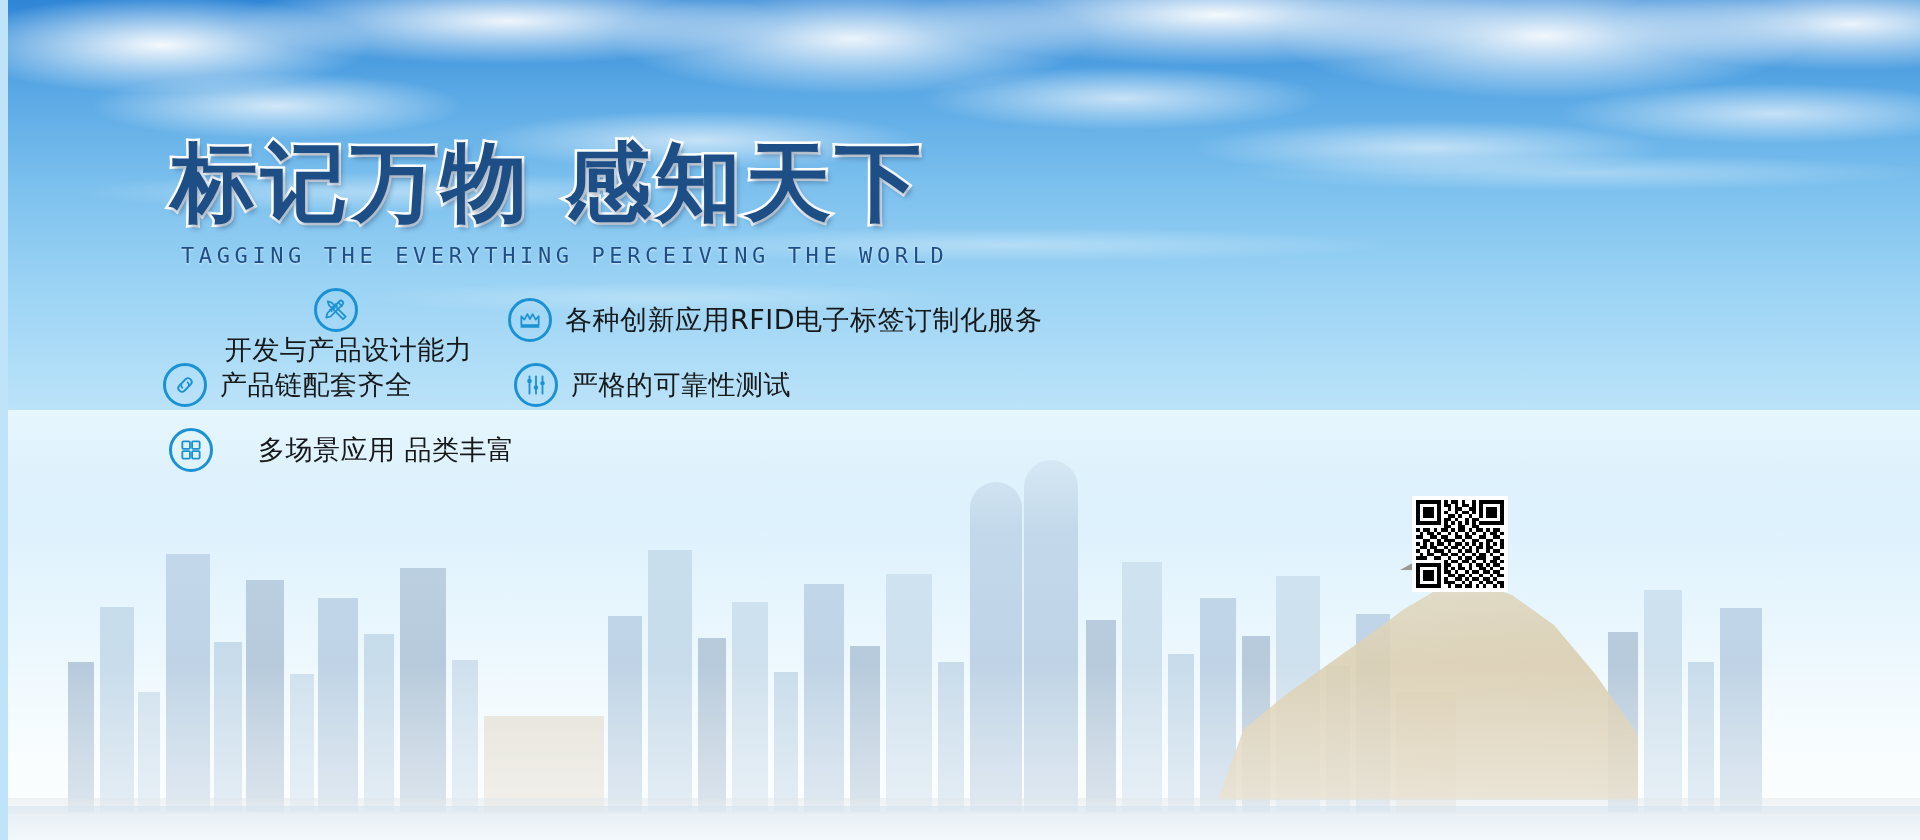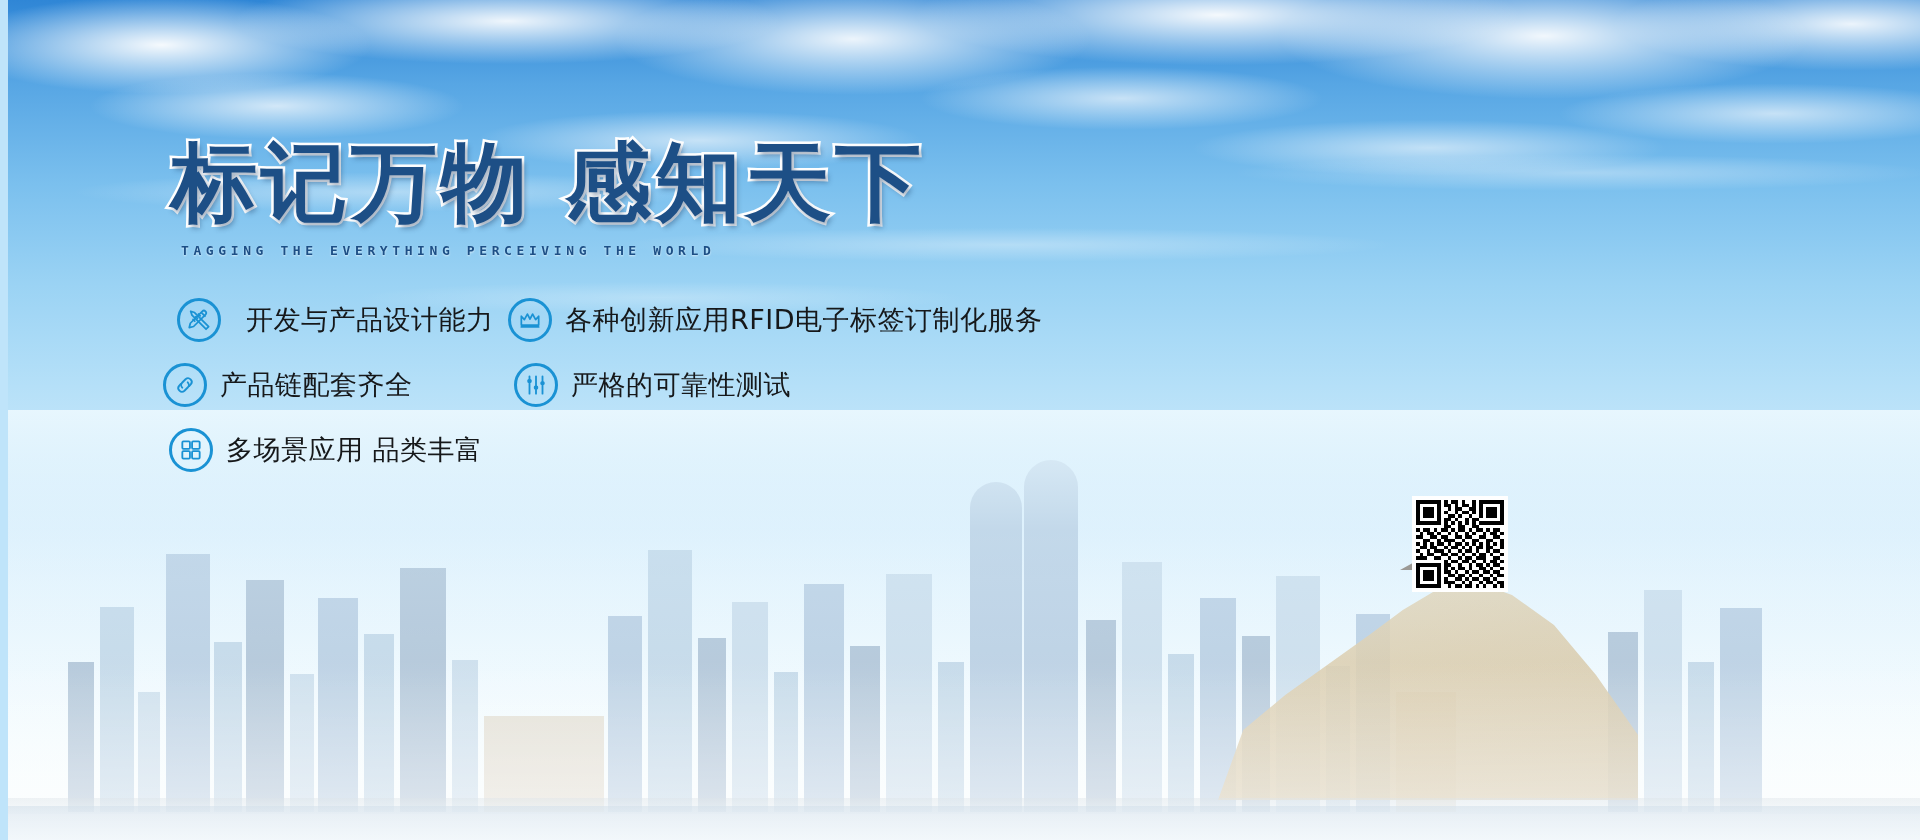--- a/index.html
+++ b/index.html
@@ -71,22 +71,22 @@
     line-height:1.08;
     white-space:pre;
     -webkit-text-stroke:5px #ffffff;
     paint-order:stroke fill;
     text-shadow:3px 4px 5px rgba(30,60,100,.38);
   }
   .subline{
     margin-top:14px;
     margin-left:10px;
     font-family:"DejaVu Sans Mono","Liberation Mono",monospace;
-    font-size:13px;
-    font-weight:700;
+    font-size:22px;
+    font-weight:400;
     letter-spacing:4.6px;
     color:#1d4f86;
     white-space:pre;
     text-shadow:0 1px 2px rgba(255,255,255,.65);
   }
 
   
   .features{
     position:absolute; left:155px; top:288px;
     display:grid;
@@ -109,24 +109,24 @@
   }
   .fi-icon svg{ display:block; }
   .fi-label{
     font-family:"DejaVu Sans","Liberation Sans",sans-serif;
     font-size:27px;
     color:#16181a;
     letter-spacing:.5px;
     white-space:pre;
   }
   
-  .feature.r0c0{ padding-left:14px; }
+  .feature.r0c0{ padding-left:14px;flex-direction:column; }
   .feature.r0c0 .fi-label{ margin-left:12px; }
   .feature.r1c0{ padding-left:6px; }
-  .feature.r2c0{ padding-left:6px; }
+  .feature.r2c0{ padding-left:6px;gap:32px; }
   .feature.r0c1{ padding-left:0px; }
   .feature.r1c1{ padding-left:0px; }
   .feature.r2c1{ padding-left:0px; }
 
   
   .skyline{ position:absolute; left:0; right:0; bottom:0; height:420px; pointer-events:none; }
   .bldg{ position:absolute; bottom:28px; background:#aac6dd; opacity:.72; }
   .bldg.b{ background:#9db9d4; }
   .bldg.c{ background:#b7cfe2; }
   .bldg.d{ background:#8fa9c4; }

